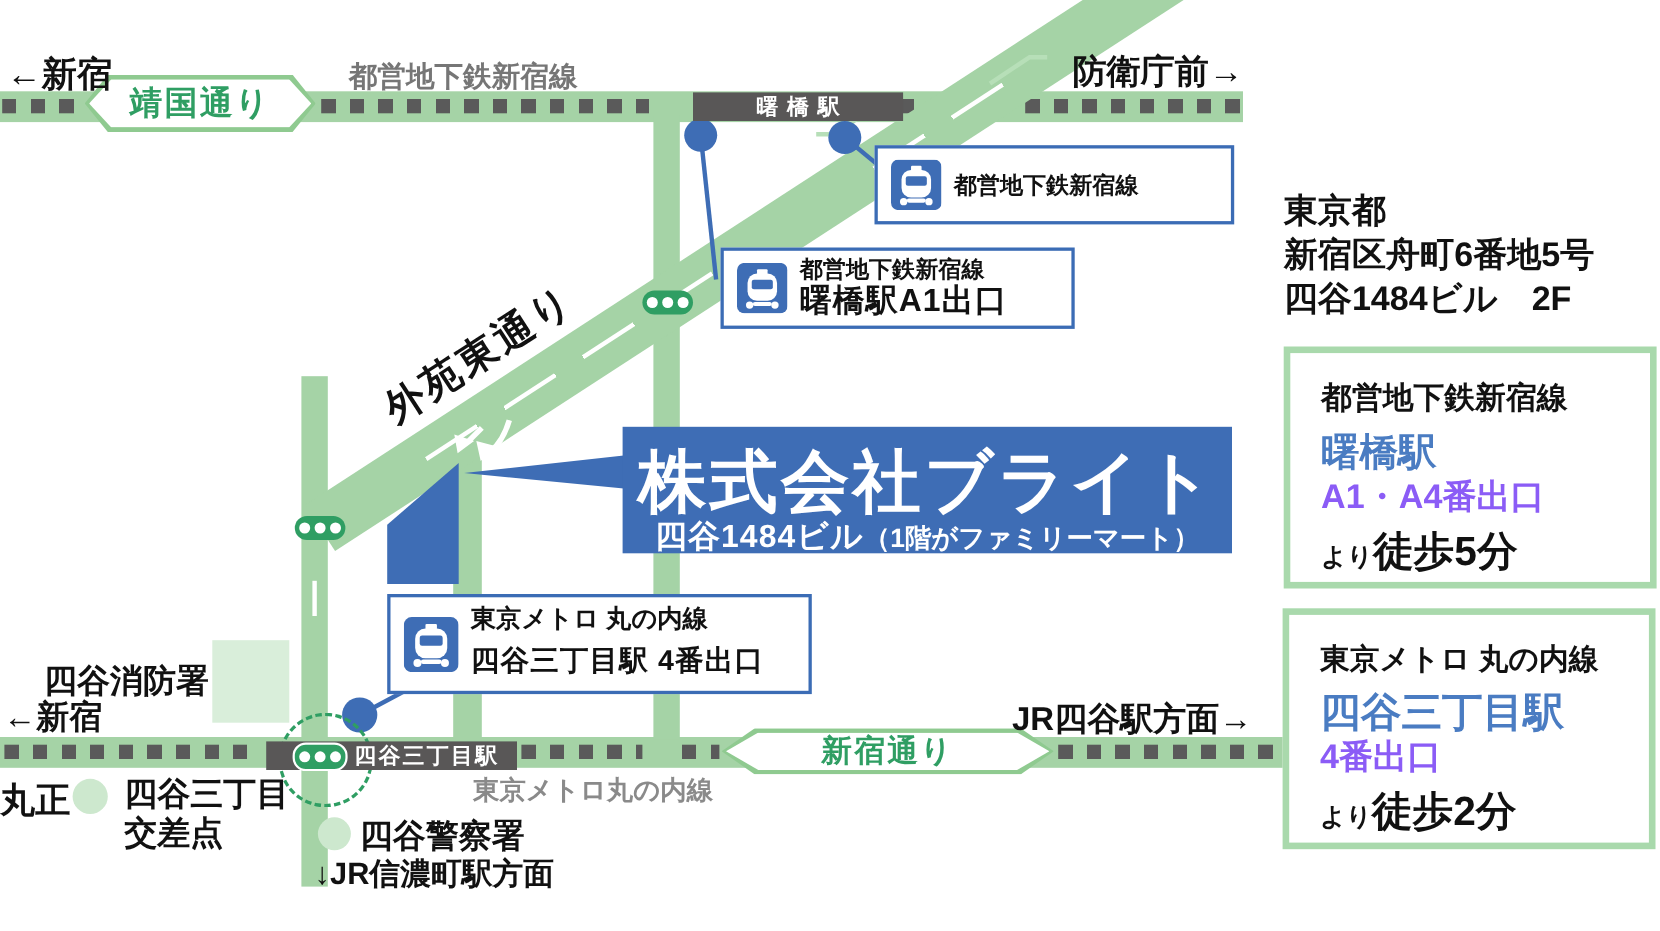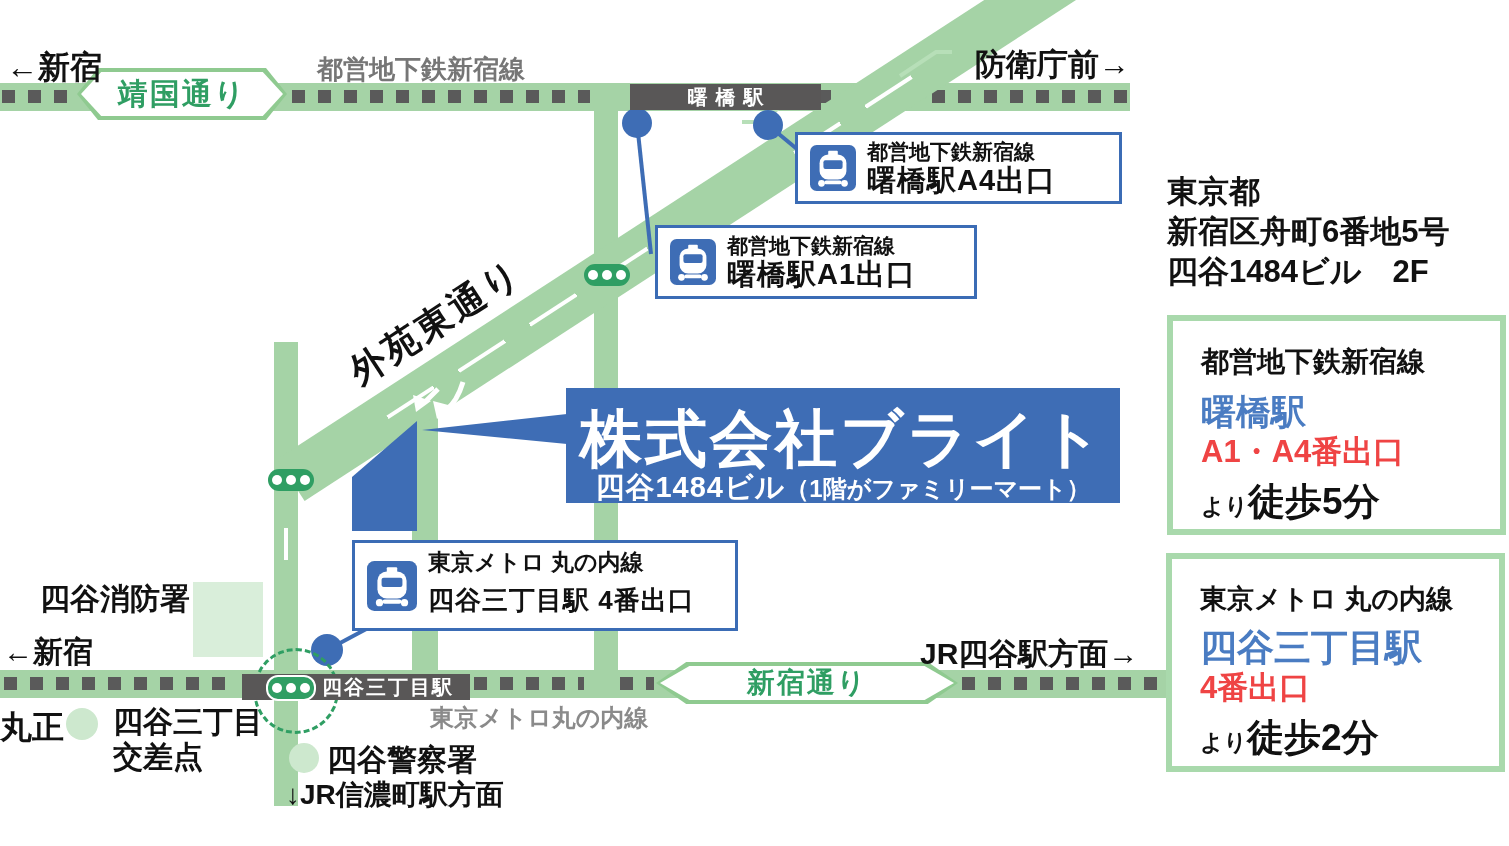--- a/index.html
+++ b/index.html
@@ -79,21 +79,21 @@
     transform:rotate(-33deg); transform-origin:center;
   }
   
   .addr { position:absolute; left:1167px; top:172px; font-size:31px; line-height:40px; }
   .info-box {
     position:absolute; width:339px; box-sizing:border-box; background:#fff;
     border:6px solid #a9d9ac; padding:22px 0 0 28px;
   }
   .info-box .line-name { font-size:28px; color:#111; margin-bottom:10px; }
   .info-box .stn { font-size:35px; color:#4a7cc2; line-height:42px; }
-  .info-box .exit { font-size:31px; color:#ef4444; line-height:38px; }
+  .info-box .exit { font-size:31px; color:#8b5cf6; line-height:38px; }
   .info-box .walk { margin-top:6px; color:#111; }
   .info-box .walk .pre { font-size:23px; }
   .info-box .walk .big { font-size:37px; }
 </style>
 </head>
 <body>
 
 <div class="stage">
 
   <div class="road" style="left:0;top:83px;width:1130px;height:28px"></div>
@@ -191,38 +191,37 @@
     <div class="shell"></div>
       <div class="inner"></div>
     <span class="cap-label" style="font-size:28px">新宿通り</span>
   </div>
 
   <div class="lbl" style="left:6px;top:46px;font-size:32px">←新宿</div>
   <div class="lbl gray" style="left:317px;top:52px;font-size:26px">都営地下鉄新宿線</div>
   <div class="lbl" style="left:975px;top:44px;font-size:31px">防衛庁前→</div>
   <div class="gaien">外苑東通り</div>
 
-  <div class="lbl" style="left:40px;top:579px;font-size:30px">四谷消防署</div>
+  <div class="lbl" style="left:40px;top:599px;font-size:30px">四谷消防署</div>
   <div class="lbl" style="left:3px;top:632px;font-size:30px">←新宿</div>
   <div class="lbl" style="left:920px;top:634px;font-size:30px">JR四谷駅方面→</div>
   <div class="lbl gray2" style="left:430px;top:702px;font-size:24px">東京メトロ丸の内線</div>
 
   <div class="lbl" style="left:0;top:706px;font-size:32px">丸正</div>
   <div class="lbl" style="left:113px;top:702px;font-size:30px">四谷三丁目</div>
   <div class="lbl" style="left:113px;top:737px;font-size:30px">交差点</div>
   <div class="lbl" style="left:286px;top:776px;font-size:28px">↓JR信濃町駅方面</div>
   <div class="lbl" style="left:327px;top:740px;font-size:30px">四谷警察署</div>
 
   <div class="callout" style="left:795px;top:132px;width:327px;height:72px">
     <svg width="46" height="46">
         <use href="#train-sym"></use>
       </svg>
     <div>
       <div class="l1">都営地下鉄新宿線</div>
-      <div class="l2">曙橋駅A4出口</div>
     </div>
   </div>
 
   <div class="callout" style="left:655px;top:225px;width:322px;height:74px">
     <svg width="46" height="46">
         <use href="#train-sym"></use>
       </svg>
     <div>
       <div class="l1">都営地下鉄新宿線</div>
       <div class="l2">曙橋駅A1出口</div>

